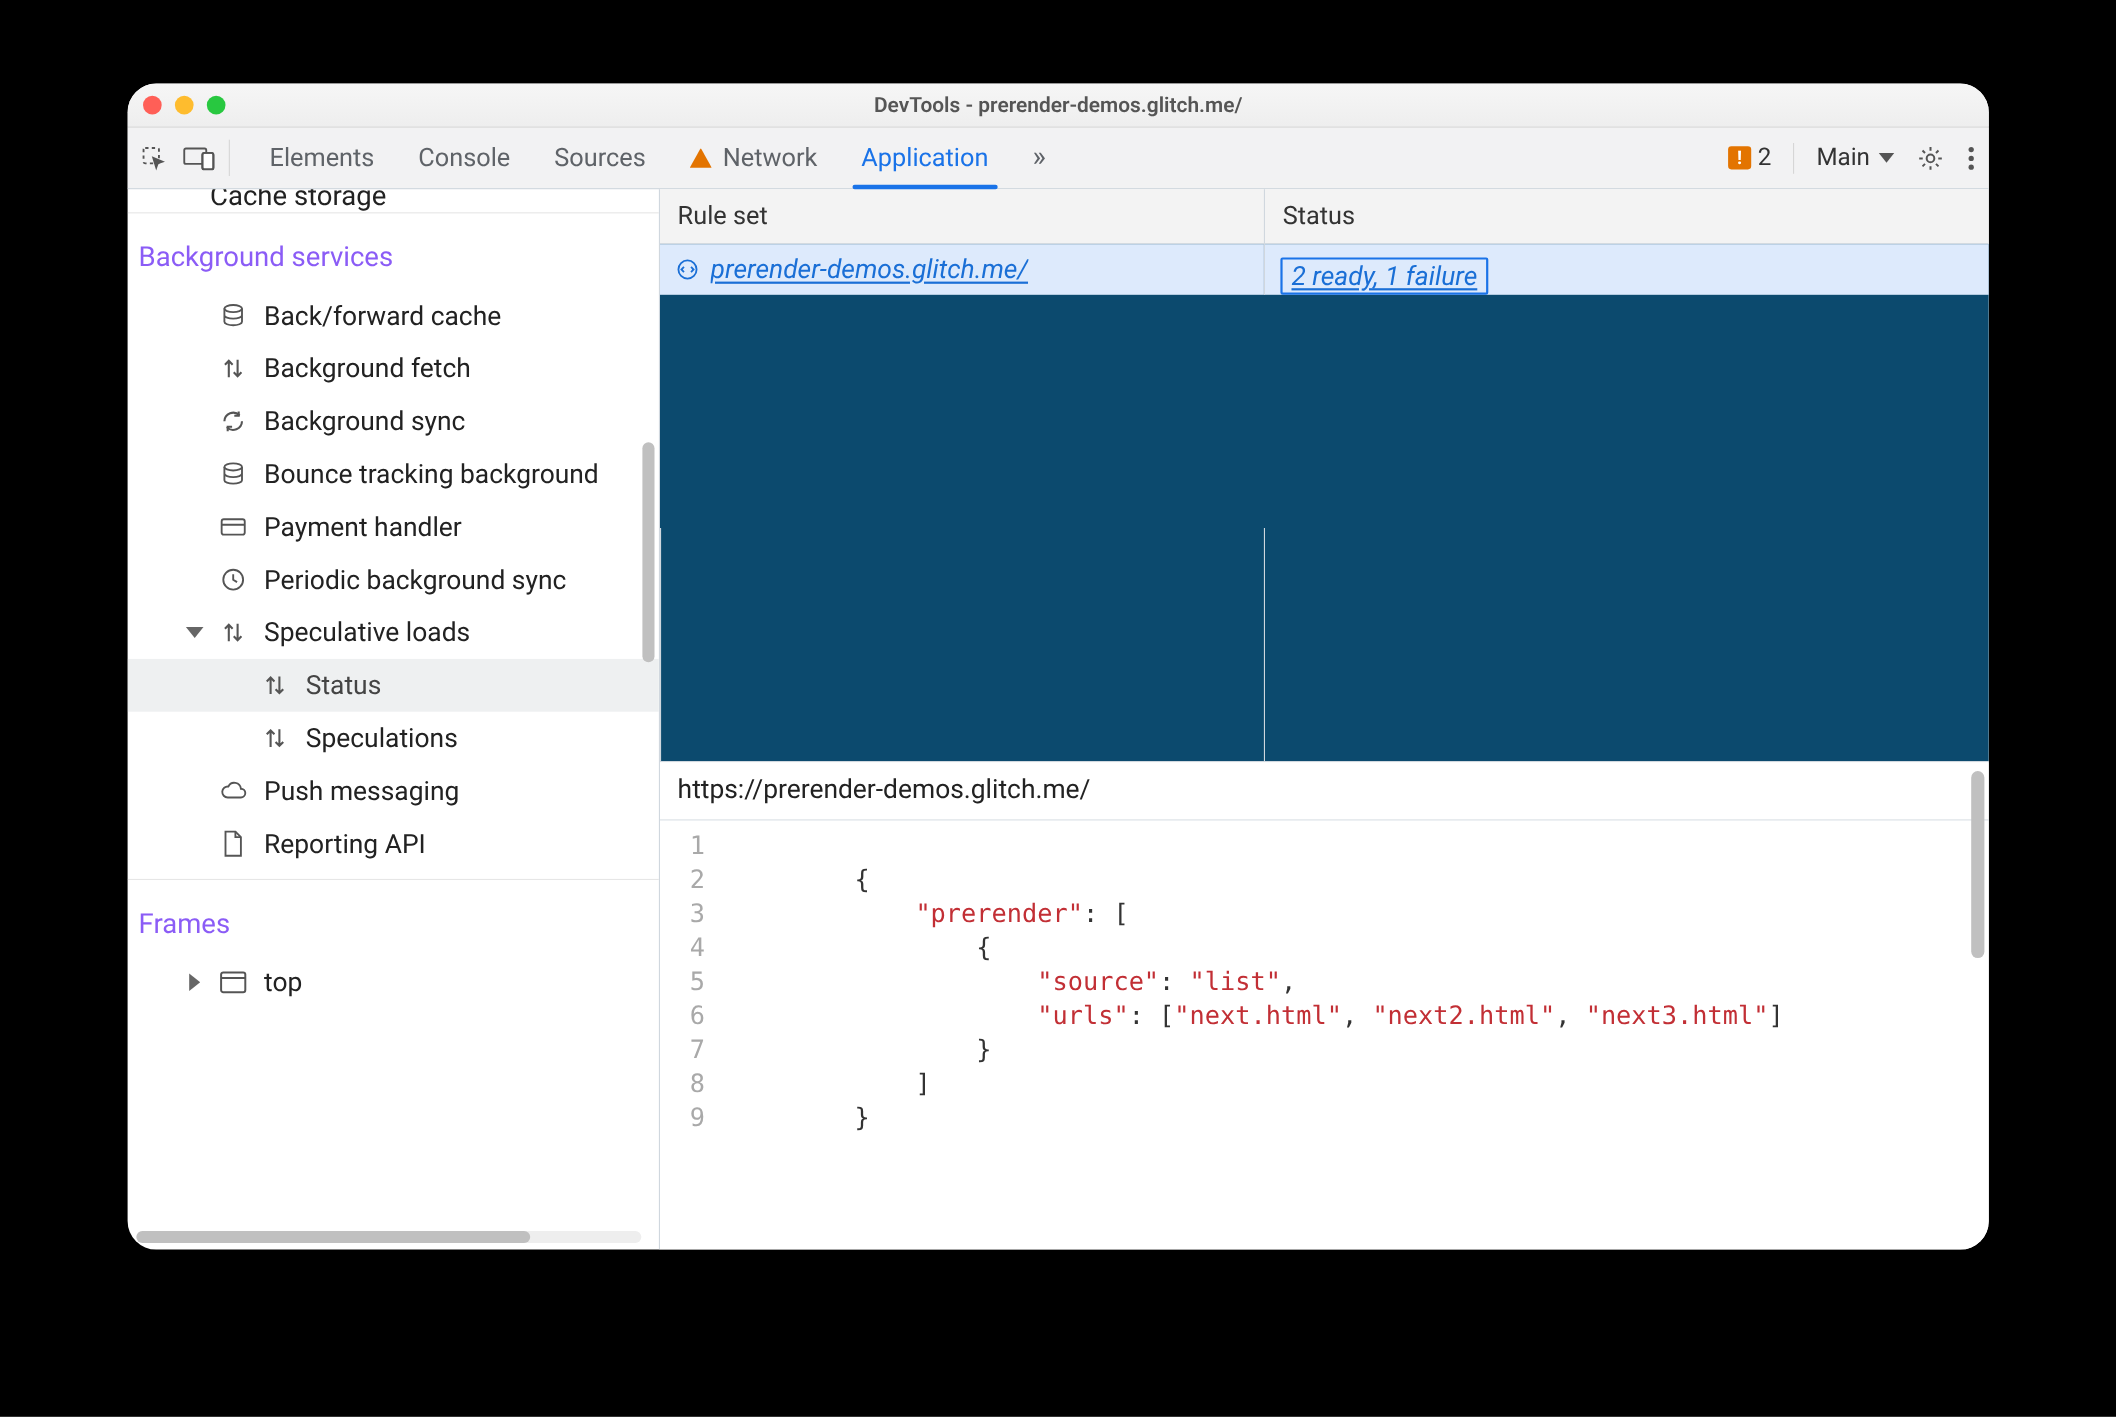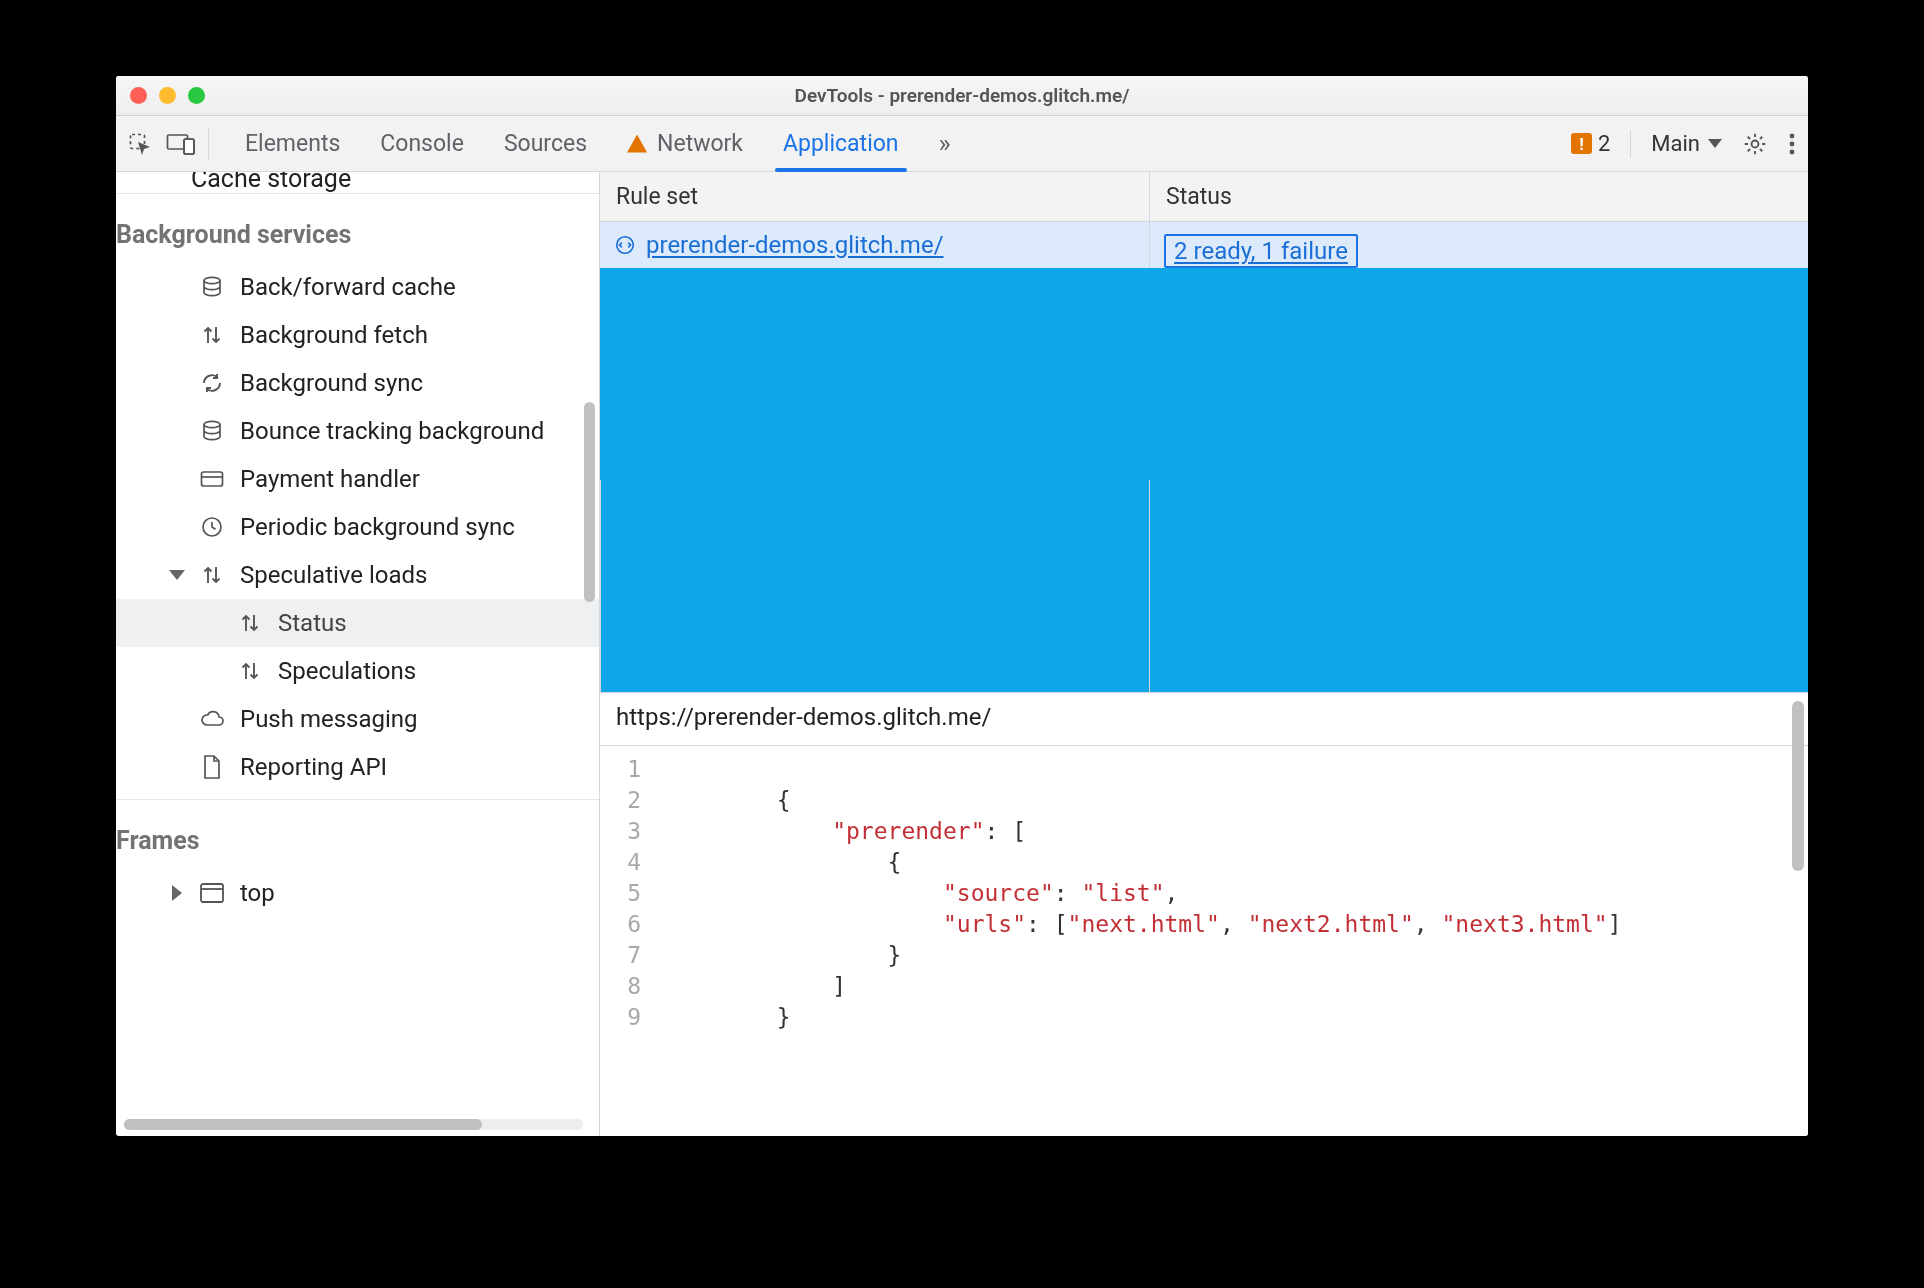--- a/index.html
+++ b/index.html
@@ -22,21 +22,21 @@
     font-family:-apple-system,BlinkMacSystemFont,"Segoe UI",Roboto,Helvetica,Arial,sans-serif;
     color:var(--text);
     width:1924px;height:1288px;
     overflow:hidden;
   }
   .mac-window{
     position:absolute;
     left:116px; top:76px;
     width:1692px; height:1060px;
     background:#fff;
-    border-radius:3px;
+    border-radius:26px;
     overflow:hidden;
     box-shadow:0 22px 45px rgba(0,0,0,.45);
     display:flex; flex-direction:column;
   }
   
   .titlebar{
     height:40px;
     background:linear-gradient(#f6f6f6,#eeeeee);
     border-bottom:1px solid #d1d1d1;
     display:flex; align-items:center;
@@ -105,22 +105,22 @@
     position:relative;
   }
   .side-scroll{overflow:hidden;flex:1;}
   .clipped-top{height:10px;border-bottom:1px solid transparent;}
   .clipped-label{
     font-size:25px;color:#222;padding-left:75px;
     margin-top:-18px; 
     white-space:nowrap;
   }
   .section-title{
-    font-size:25px;font-weight:700;color:#737373;
-    padding:26px 16px 14px 0;
+    font-size:25px;font-weight:400;color:#8b5cf6;
+    padding:26px 16px 14px 10px;
     border-top:1px solid var(--panel-border-light);
   }
   .section-title:first-of-type{border-top:1px solid var(--panel-border-light);margin-top:30px;}
   .tree{padding:0 0 8px 0;}
   .row{
     display:flex;align-items:center;gap:14px;
     height:48px;padding-left:20px;font-size:24px;color:#222;
     cursor:default;
   }
   .row .caret{width:14px;display:flex;justify-content:center;}
@@ -147,21 +147,22 @@
     height:50px;background:#f3f3f3;
     border-bottom:1px solid var(--panel-border);
     font-size:23px;
   }
   .grid-header .cell{display:flex;align-items:center;padding:0 16px;color:#333;}
   .grid-header .cell+.cell{border-left:1px solid var(--panel-border);}
   .grid-body{
     display:grid;grid-template-columns:1fr 1.2fr;
     height:470px; 
     position:relative;
-    background:#0ea5e9;
+    background:#0c4a6e;
+    font-style:italic;
   }
   .grid-body::before{
     content:"";position:absolute;top:0;bottom:0;left:calc(100%/2.2);width:0;
   }
   .col{border-left:1px solid var(--panel-border);}
   .col:first-child{border-left:none;}
   .rs-cell{
     display:flex;align-items:center;gap:10px;height:46px;padding:0 14px;
     background:var(--sel-bg);
     font-size:24px;

